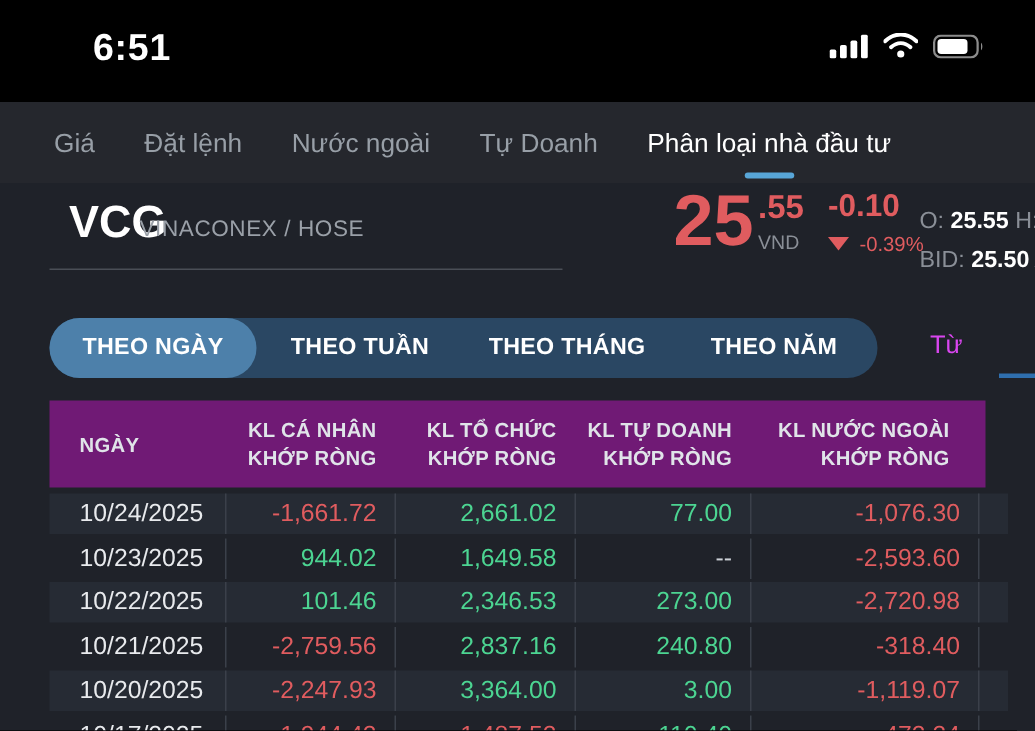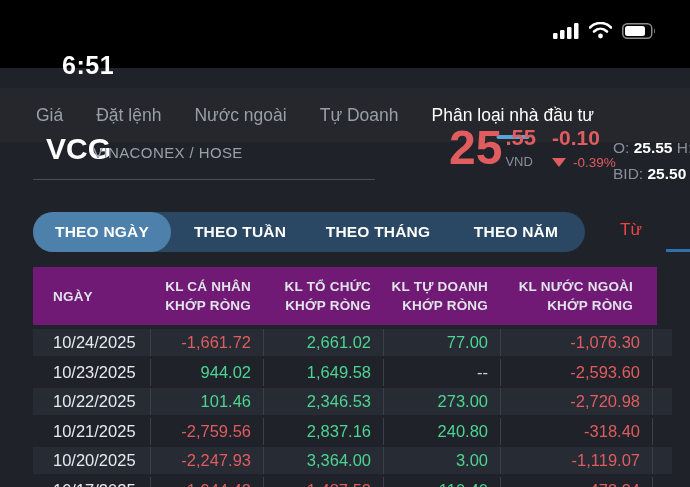--- a/index.html
+++ b/index.html
@@ -1,24 +1,24 @@
 <!DOCTYPE html>
 <html><head>
 <meta charset="utf-8">
 <style>
   html,body{margin:0;padding:0;background:#000;}
   .screen{position:relative;width:690px;height:487px;background:#1f2229;overflow:hidden;
           font-family:"Liberation Sans","DejaVu Sans",sans-serif;-webkit-font-smoothing:antialiased;}
   
   .status-bar{position:absolute;top:0;left:0;width:100%;height:68px;background:#000;}
-  .status-time{position:absolute;left:62px;top:18px;font-size:25px;font-weight:700;color:#fff;letter-spacing:.5px;margin-top:33px;}
+  .status-time{position:absolute;left:62px;top:18px;font-size:25px;font-weight:700;color:#fff;letter-spacing:.5px;}
   .status-icons{position:absolute;right:34px;top:22px;display:flex;align-items:center;gap:10px;}
   
   .nav-tabs{position:absolute;top:68px;left:0;width:100%;height:54px;background:#25272d;
-            display:flex;align-items:flex-end;padding-left:36px;gap:33px;box-sizing:border-box;margin-top:20px;}
+            display:flex;align-items:flex-end;padding-left:36px;gap:33px;box-sizing:border-box;}
   .nav-tab{position:relative;height:100%;display:flex;align-items:center;font-size:17.5px;color:#989fa7;cursor:pointer;white-space:nowrap;}
   .nav-tab.active{color:#fff;font-weight:500;}
   .nav-underline{position:absolute;bottom:3px;left:50%;transform:translateX(-50%);
                  width:33px;height:4px;border-radius:2px;background:#58a6d8;}
   
   .stock-head{position:absolute;top:122px;left:0;width:100%;height:90px;}
   .stock-symbol{position:absolute;left:46px;top:10px;font-size:30px;font-weight:700;color:#fff;}
   .stock-name{position:absolute;left:93px;top:22px;font-size:15px;color:#9aa0a8;letter-spacing:.4px;}
   .stock-divider{position:absolute;left:33px;top:57px;width:342px;height:1px;background:#4a4e56;}
   .price-block{position:absolute;left:449px;top:4px;display:flex;align-items:flex-start;}
@@ -33,21 +33,21 @@
   .price-pct{font-size:13.5px;color:#e05c5f;}
   .ohlc{position:absolute;left:613px;top:13px;font-size:15.5px;line-height:26px;white-space:nowrap;}
   .ohlc .lbl{color:#8a8f97;}
   .ohlc .val{color:#fff;font-weight:700;}
   
   .period-row{position:absolute;top:212px;left:0;width:100%;height:36px;}
   .pill-group{position:absolute;left:33px;top:0;width:552px;height:40px;background:#2a4763;border-radius:21px;display:flex;}
   .pill{flex:1;display:flex;align-items:center;justify-content:center;border-radius:21px;
         font-size:15.5px;font-weight:700;color:#fff;letter-spacing:.2px;cursor:pointer;white-space:nowrap;}
   .pill.active{background:#4d80aa;}
-  .from-label{position:absolute;left:620px;top:8px;font-size:17px;color:#ef4444;}
+  .from-label{position:absolute;left:620px;top:8px;font-size:17px;color:#d946ef;}
   .from-underline{position:absolute;left:666px;top:37px;width:24px;height:3px;background:#2f6fae;}
   
   .table{position:absolute;top:267px;left:33px;width:639px;}
   .thead{width:624px;height:58px;background:#701a75;display:flex;align-items:center;
          font-size:13.5px;font-weight:700;color:#e0e4e9;letter-spacing:.2px;}
   .th{line-height:19px;box-sizing:border-box;}
   .th .l2{display:block;}
   .th-date{width:117px;padding-left:20px;}
   .th-num{text-align:right;padding-right:12px;}
   .w1{width:113px;} .w2{width:120px;} .w3{width:117px;}

